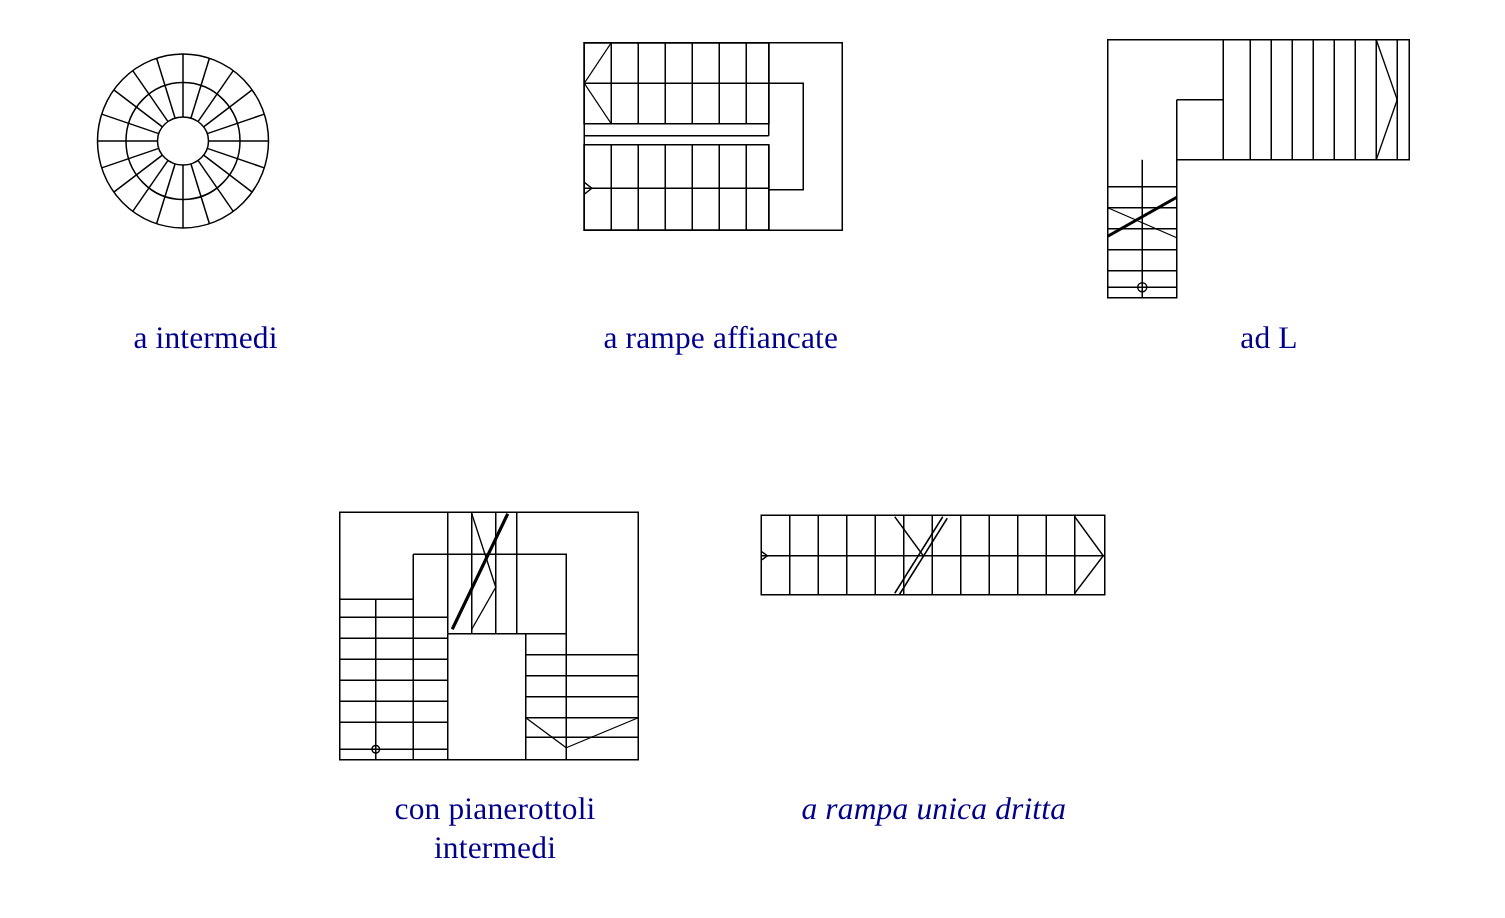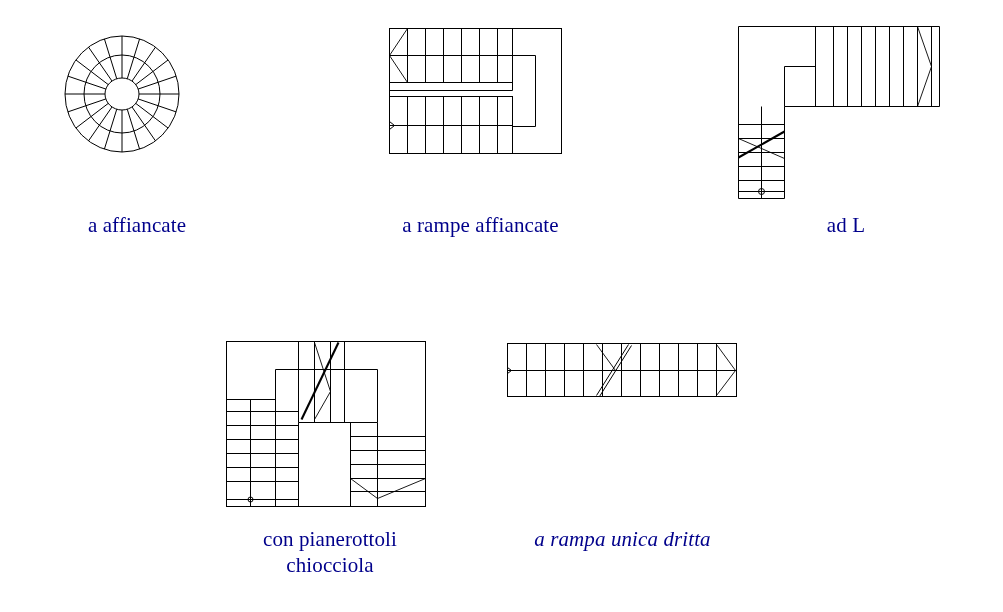--- a/index.html
+++ b/index.html
@@ -82,21 +82,21 @@
         <line x1="57.01" y1="55.06" x2="33.50" y2="21.08" class="ln"></line>
         <line x1="61.75" y1="52.78" x2="49.39" y2="12.84" class="ln"></line>
         <line x1="67.00" y1="52.00" x2="67.00" y2="10.00" class="ln"></line>
         <line x1="72.25" y1="52.78" x2="84.61" y2="12.84" class="ln"></line>
         <line x1="76.99" y1="55.06" x2="100.50" y2="21.08" class="ln"></line>
         <line x1="80.75" y1="58.60" x2="113.11" y2="33.91" class="ln"></line>
         <line x1="83.17" y1="63.06" x2="121.21" y2="50.08" class="ln"></line>
       </g>
   </svg>
 </div>
-<div class="caption" style="left:37px; top:212px; width:200px;">a affiancate</div>
+<div class="caption" style="left:37px; top:212px; width:200px;">a intermedi</div>
 
 <div class="figure" style="left:389px; top:28px; width:175px; height:130px;">
   <svg width="175" height="130" viewBox="0 0 175 130">
 
     <g>
       <rect class="ln" x="0.5" y="0.5" width="172" height="125"></rect>
     </g>
 
     <g>
       <rect class="ln" x="0.5" y="0.5" width="123" height="54"></rect>
@@ -229,21 +229,21 @@
       <line class="ln" x1="124.5" y1="123.5" x2="199.5" y2="123.5"></line>
       <line class="ln" x1="124.5" y1="137.5" x2="199.5" y2="137.5"></line>
       <line class="ln" x1="124.5" y1="150.5" x2="199.5" y2="150.5"></line>
 
       <line class="ln-thin" x1="124.5" y1="137.5" x2="151.5" y2="157.5"></line>
       <line class="ln-thin" x1="199.5" y1="137.5" x2="151.5" y2="157.5"></line>
     </g>
   </svg>
 </div>
 <div class="caption" style="left:228px; top:526px; width:204px;">con pianerottoli
-chiocciola</div>
+intermedi</div>
 
 <div class="figure" style="left:507px; top:343px; width:234px; height:58px;">
   <svg width="234" height="58" viewBox="0 0 234 58">
     <g>
       <rect class="ln" x="0.5" y="0.5" width="229" height="53"></rect>
       <line class="ln" x1="0.5" y1="27.5" x2="229.5" y2="27.5"></line>
     </g>
     <g>
       <line class="ln" x1="19.5" y1="0.5" x2="19.5" y2="53.5"></line>
       <line class="ln" x1="38.5" y1="0.5" x2="38.5" y2="53.5"></line>

